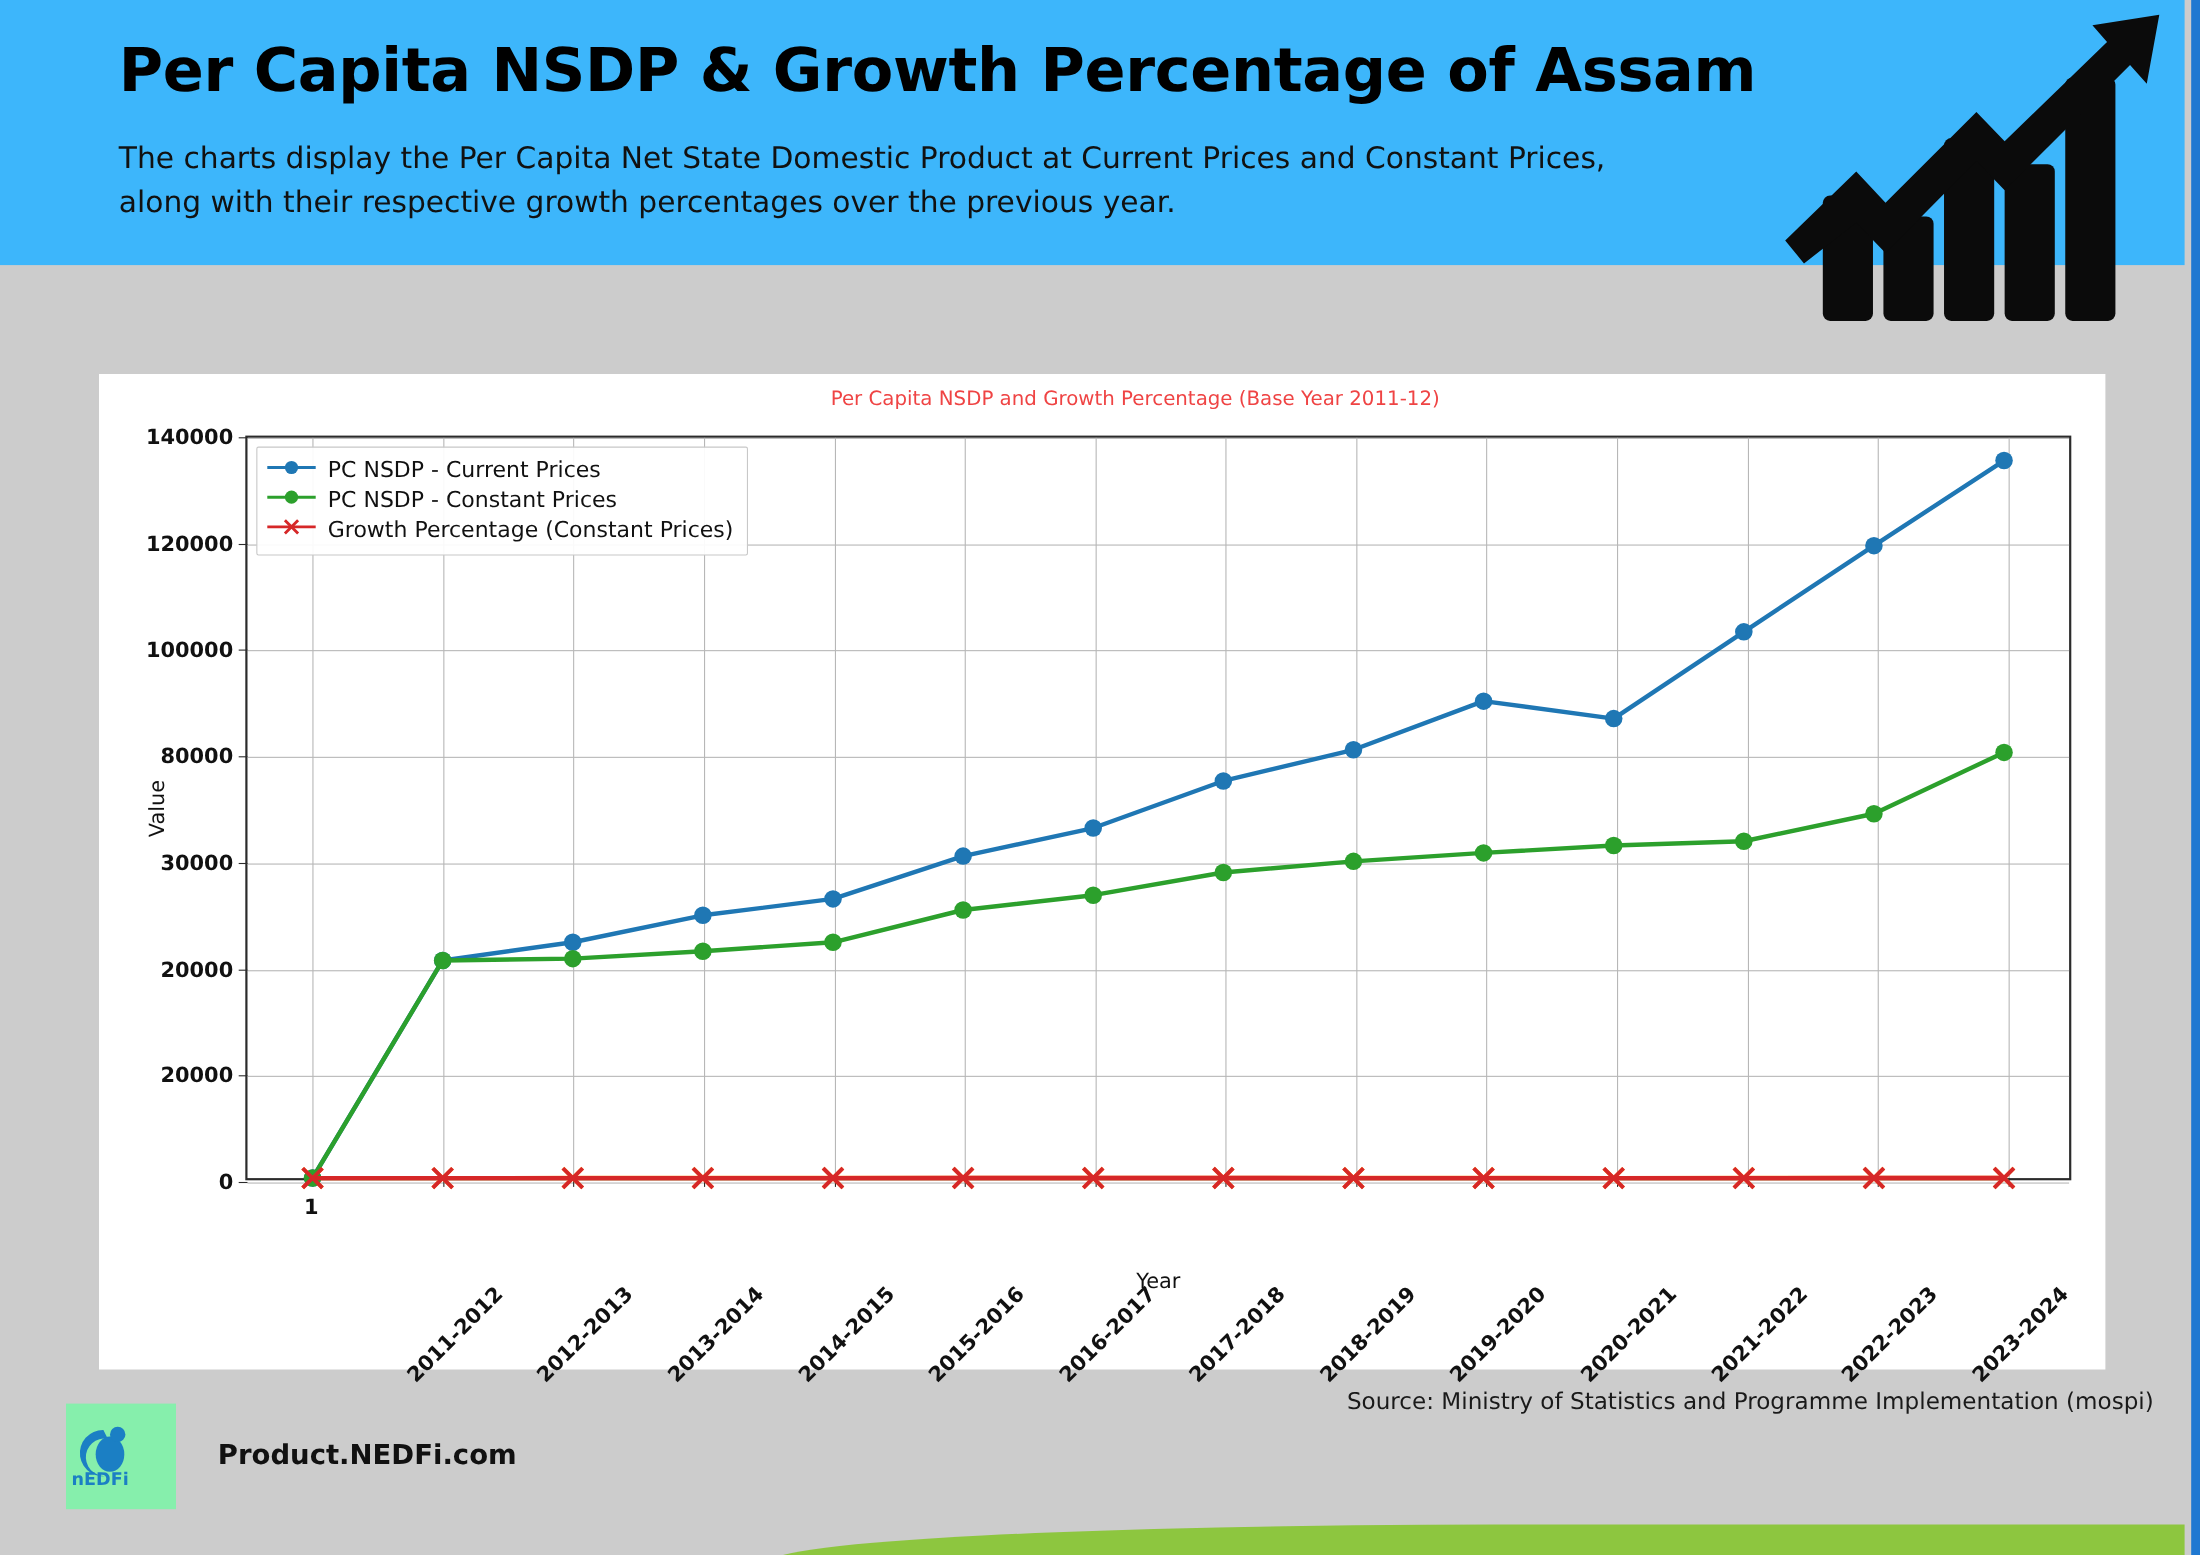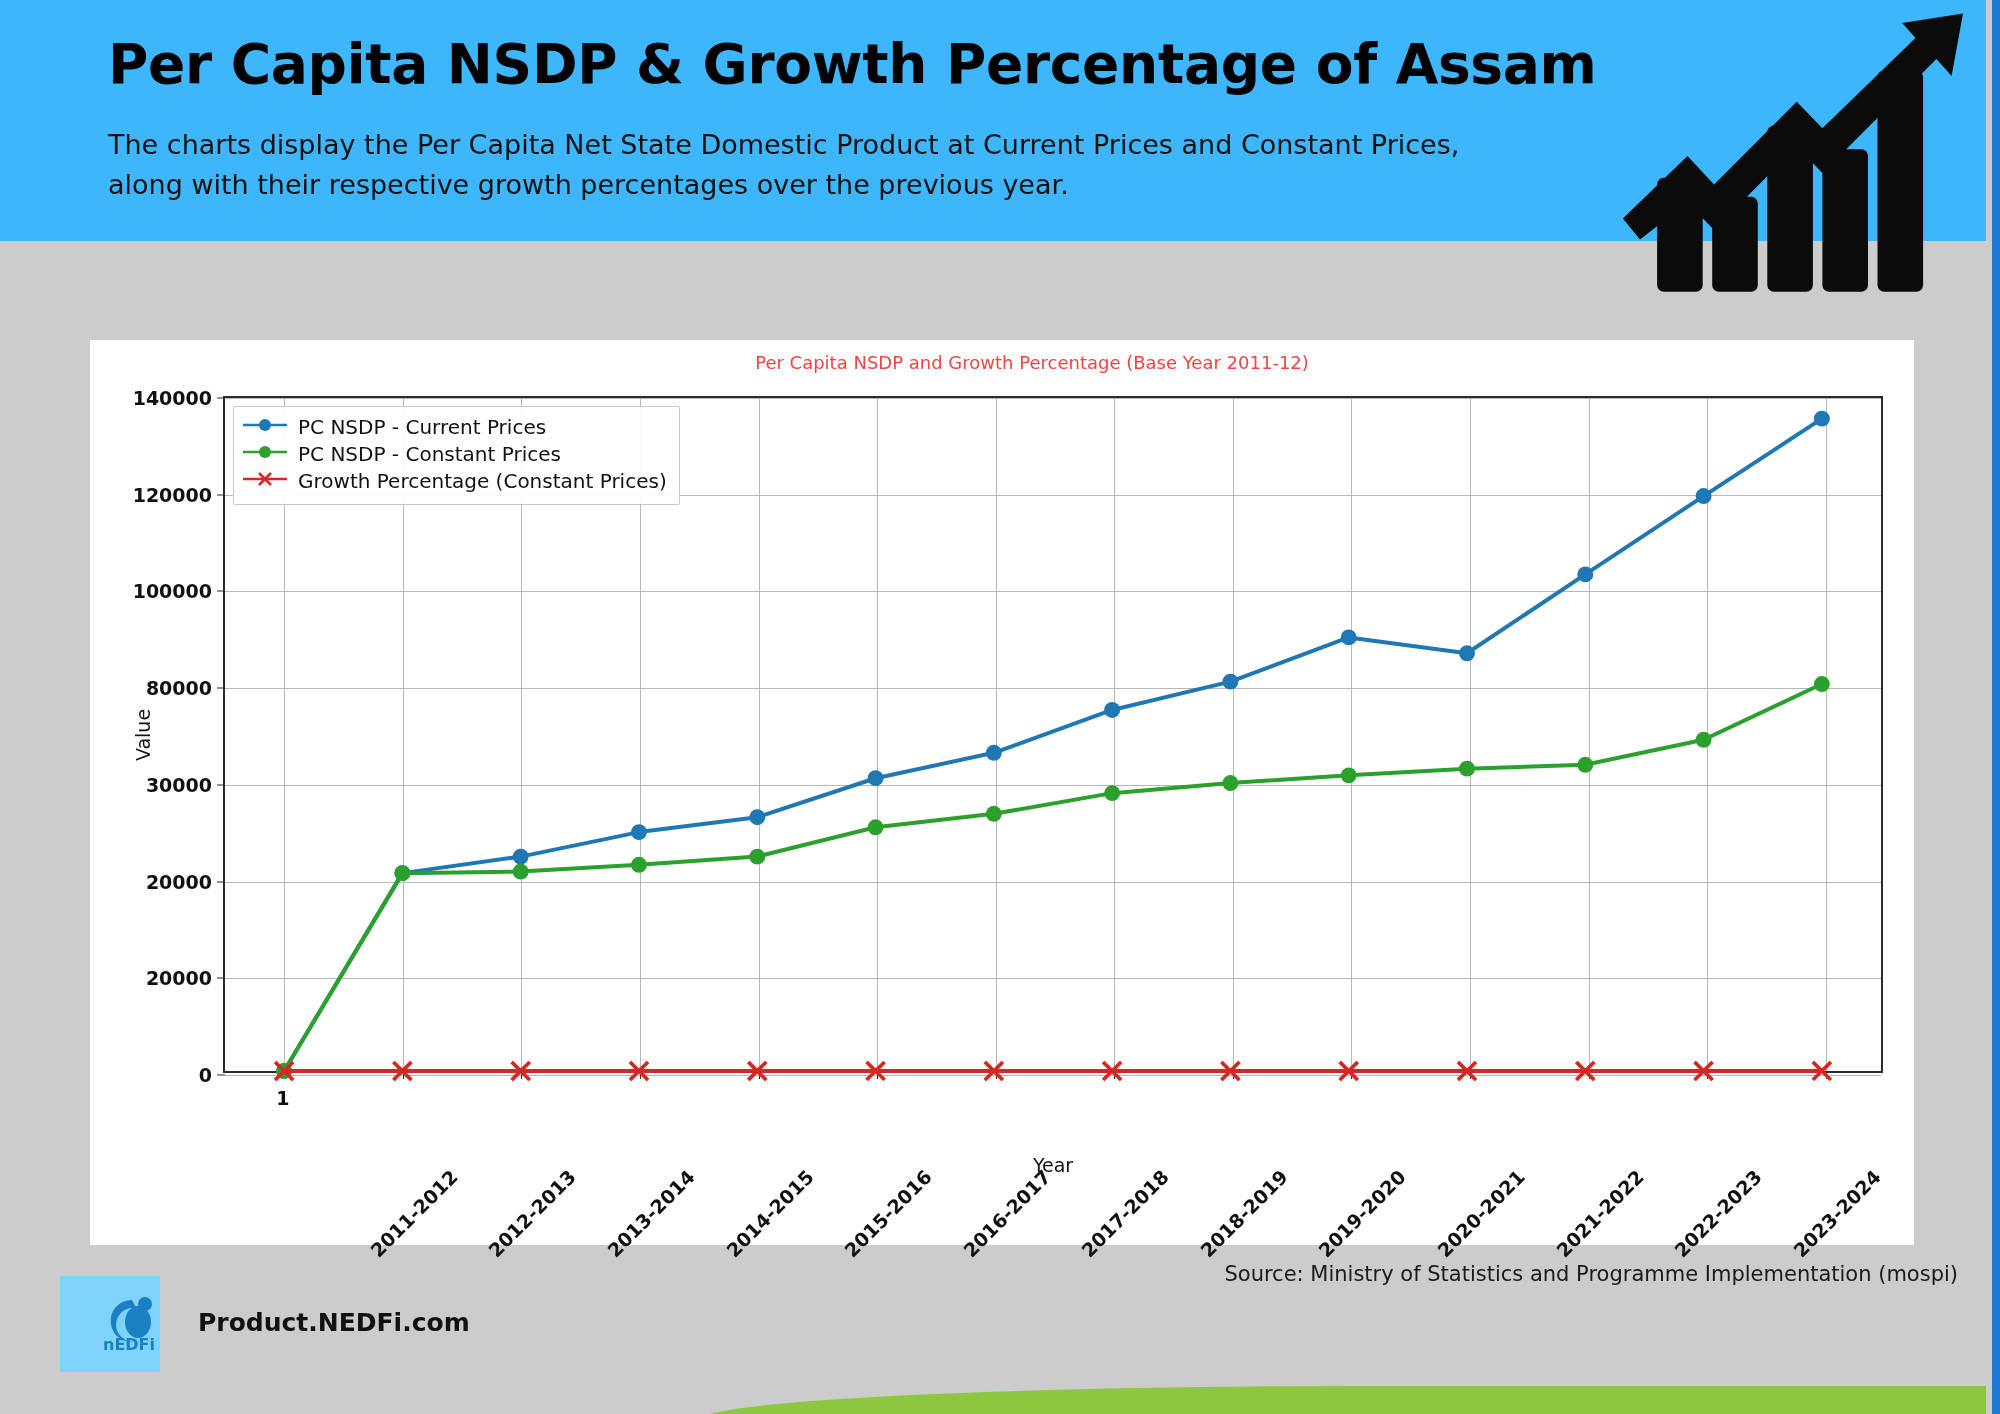--- a/index.html
+++ b/index.html
@@ -177,24 +177,24 @@
   #source-note {
     position: absolute;
     right: 42px; top: 1262px;
     font-size: 21px;
     color: #1a1a1a;
   }
   #nedfi-logo-box {
     position: absolute;
     left: 60px; top: 1276px;
     width: 100px; height: 96px;
-    background: #7dd3fc;
+    background: #86efac;
     display: flex;
     flex-direction: column;
-    align-items: flex-end;
+    align-items: flex-start;
     justify-content: center;
   }
   #footer-site-name {
     position: absolute;
     left: 198px; top: 1308px;
     font-size: 25px;
     font-weight: bold;
     color: #111;
   }
   #bottom-green-swoosh {

